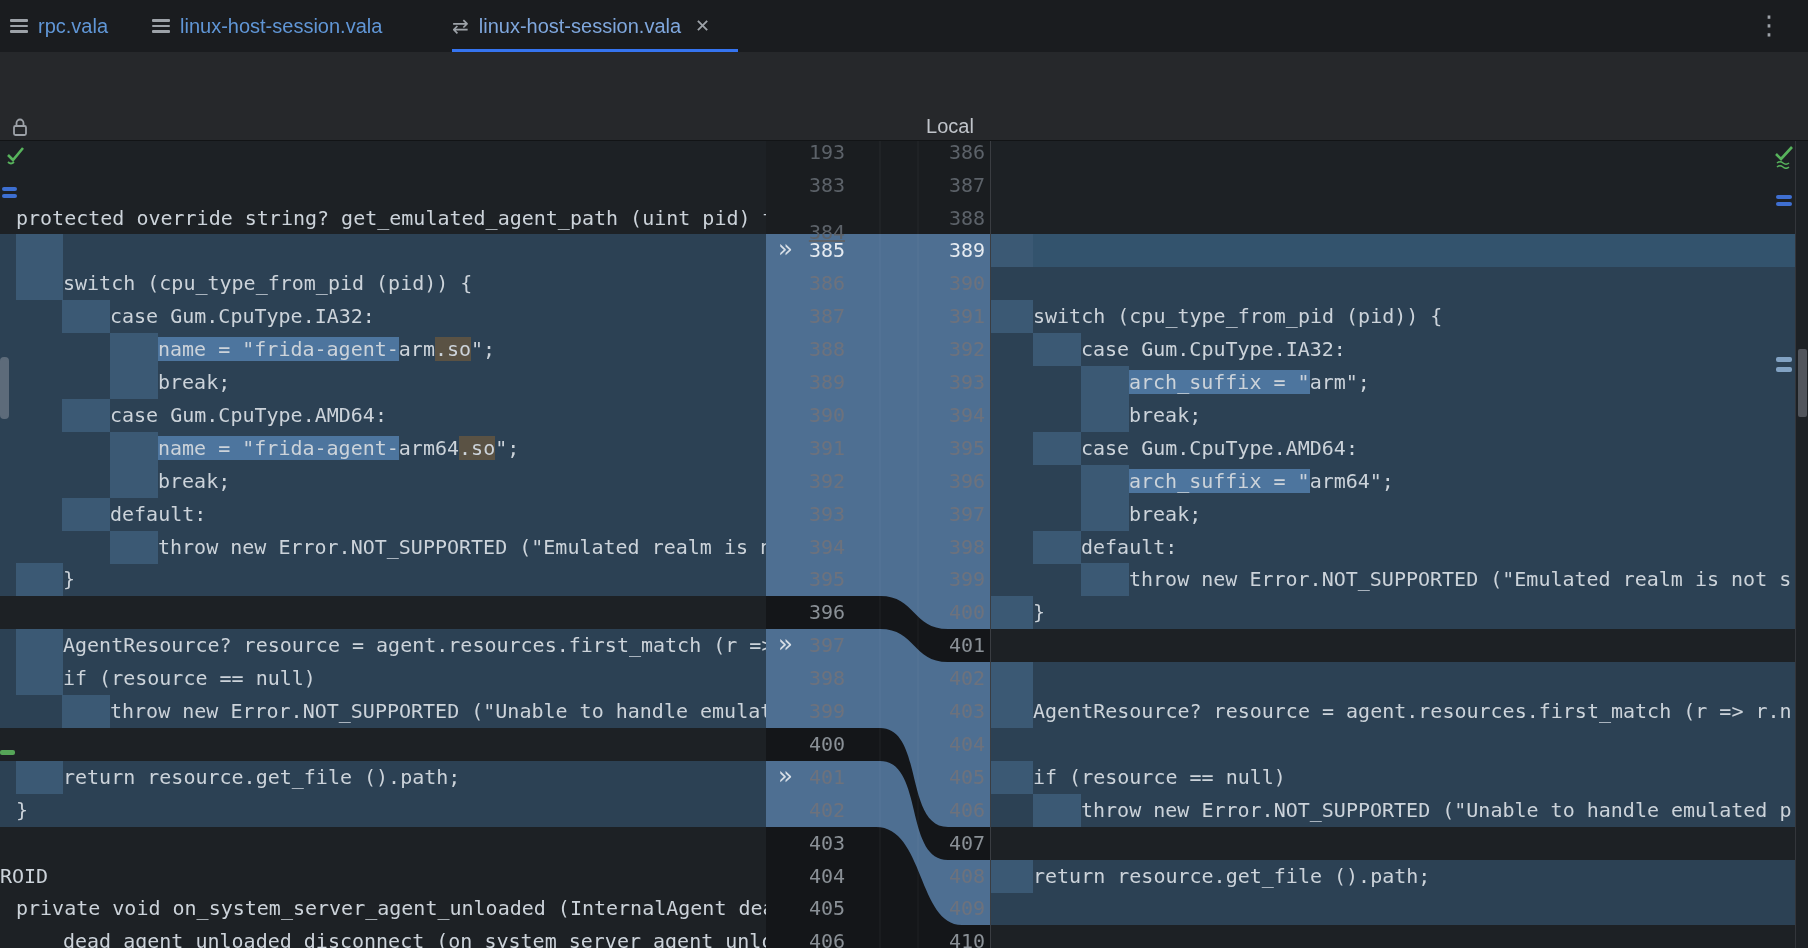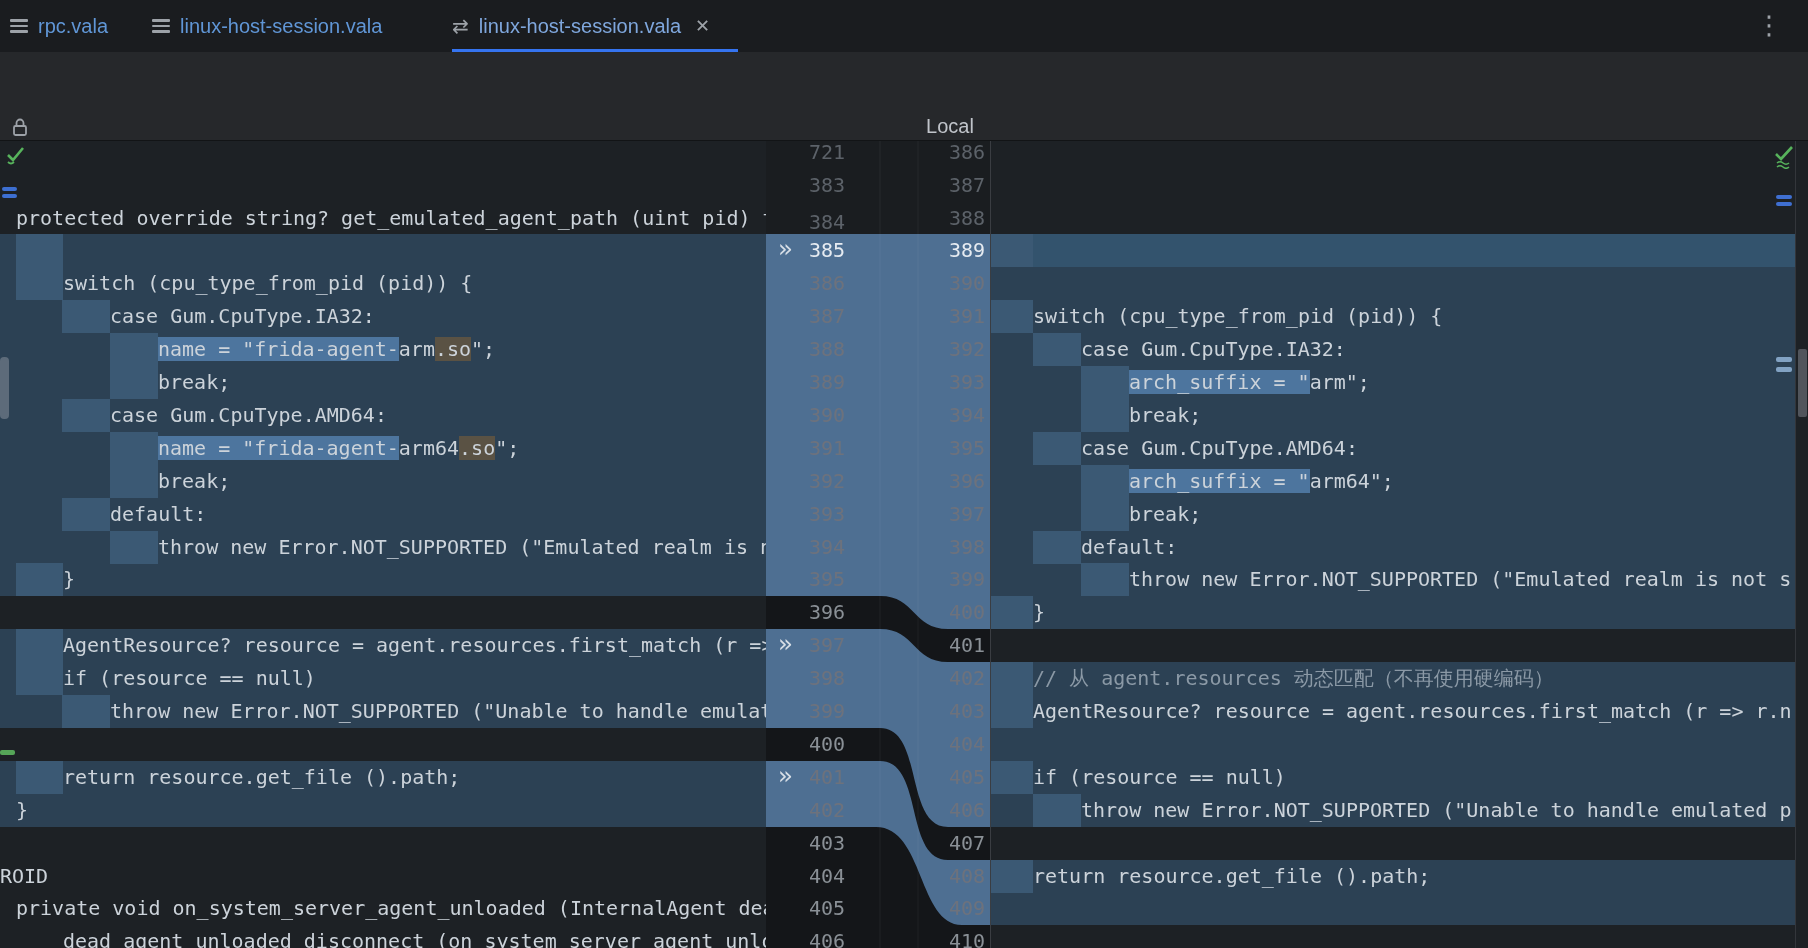--- a/index.html
+++ b/index.html
@@ -203,21 +203,20 @@
         <div class="row" style="left: 138px; top: 324px;"><span class="seg-w">arch_suffix = "</span><span>arm64";</span></div>
         <div class="strip" style="left: 90px; width: 48px; top: 357px;"></div>
         <div class="row" style="left: 138px; top: 357px;"><span>break;</span></div>
         <div class="strip" style="left: 42px; width: 48px; top: 390px;"></div>
         <div class="row" style="left: 90px; top: 390px;"><span>default:</span></div>
         <div class="strip" style="left: 90px; width: 48px; top: 422px;"></div>
         <div class="row" style="left: 138px; top: 422px;"><span>throw new Error.NOT_SUPPORTED ("Emulated realm is not s</span></div>
         <div class="strip" style="left: 0px; width: 42px; top: 455px;"></div>
         <div class="row" style="left: 42px; top: 455px;"><span>}</span></div>
         <div class="strip" style="left: 0px; width: 42px; top: 521px;"></div>
-        <div class="row" style="left: 42px; top: 521px;"><span class="seg-c">// 从 agent.resources 动态匹配（不再使用硬编码）</span></div>
         <div class="strip" style="left: 0px; width: 42px; top: 554px;"></div>
         <div class="row" style="left: 42px; top: 554px;"><span>AgentResource? resource = agent.resources.first_match (r =&gt; r.n</span></div>
         <div class="strip" style="left: 0px; width: 42px; top: 620px;"></div>
         <div class="row" style="left: 42px; top: 620px;"><span>if (resource == null)</span></div>
         <div class="strip" style="left: 42px; width: 48px; top: 653px;"></div>
         <div class="row" style="left: 90px; top: 653px;"><span>throw new Error.NOT_SUPPORTED ("Unable to handle emulated p</span></div>
         <div class="strip" style="left: 0px; width: 42px; top: 719px;"></div>
         <div class="row" style="left: 42px; top: 719px;"><span>return resource.get_file ().path;</span></div>
       </div>
 
@@ -236,23 +235,23 @@
       <path d="M5 24 q3 -2.5 6 0 q3 2.5 6 0" fill="none" stroke="#57b35c" stroke-width="1.6"></path>
     </svg>
     <div class="mark" style="left:1776px;top:54px;width:16px;height:4px;background:#3f6fd1;"></div>
     <div class="mark" style="left:1776px;top:61px;width:16px;height:4px;background:#3f6fd1;"></div>
     <div class="mark" style="left:1776px;top:216px;width:16px;height:5px;background:#9fc3e8;opacity:.75;"></div>
     <div class="mark" style="left:1776px;top:226px;width:16px;height:5px;background:#9fc3e8;opacity:.75;"></div>
 
     <div id="scroll-lane">
       <div class="mark" style="left:2px;top:208px;width:9px;height:68px;background:rgba(160,166,174,0.4);"></div>
     </div>
-  <div class="num dim" style="left: 781px; top: -5px;">721</div>
+  <div class="num dim" style="left: 781px; top: -5px;">193</div>
       <div class="num dim" style="left: 781px; top: 28px;">383</div>
-      <div class="num dim" style="left: 781px; top: 65px;">384</div>
+      <div class="num dim" style="left: 781px; top: 75px; text-decoration: underline;">384</div>
       <div class="num cur" style="left: 781px; top: 93px;">385</div>
       <div class="num faint" style="left: 781px; top: 126px;">386</div>
       <div class="num faint" style="left: 781px; top: 159px;">387</div>
       <div class="num faint" style="left: 781px; top: 192px;">388</div>
       <div class="num faint" style="left: 781px; top: 225px;">389</div>
       <div class="num faint" style="left: 781px; top: 258px;">390</div>
       <div class="num faint" style="left: 781px; top: 291px;">391</div>
       <div class="num faint" style="left: 781px; top: 324px;">392</div>
       <div class="num faint" style="left: 781px; top: 357px;">393</div>
       <div class="num faint" style="left: 781px; top: 390px;">394</div>

